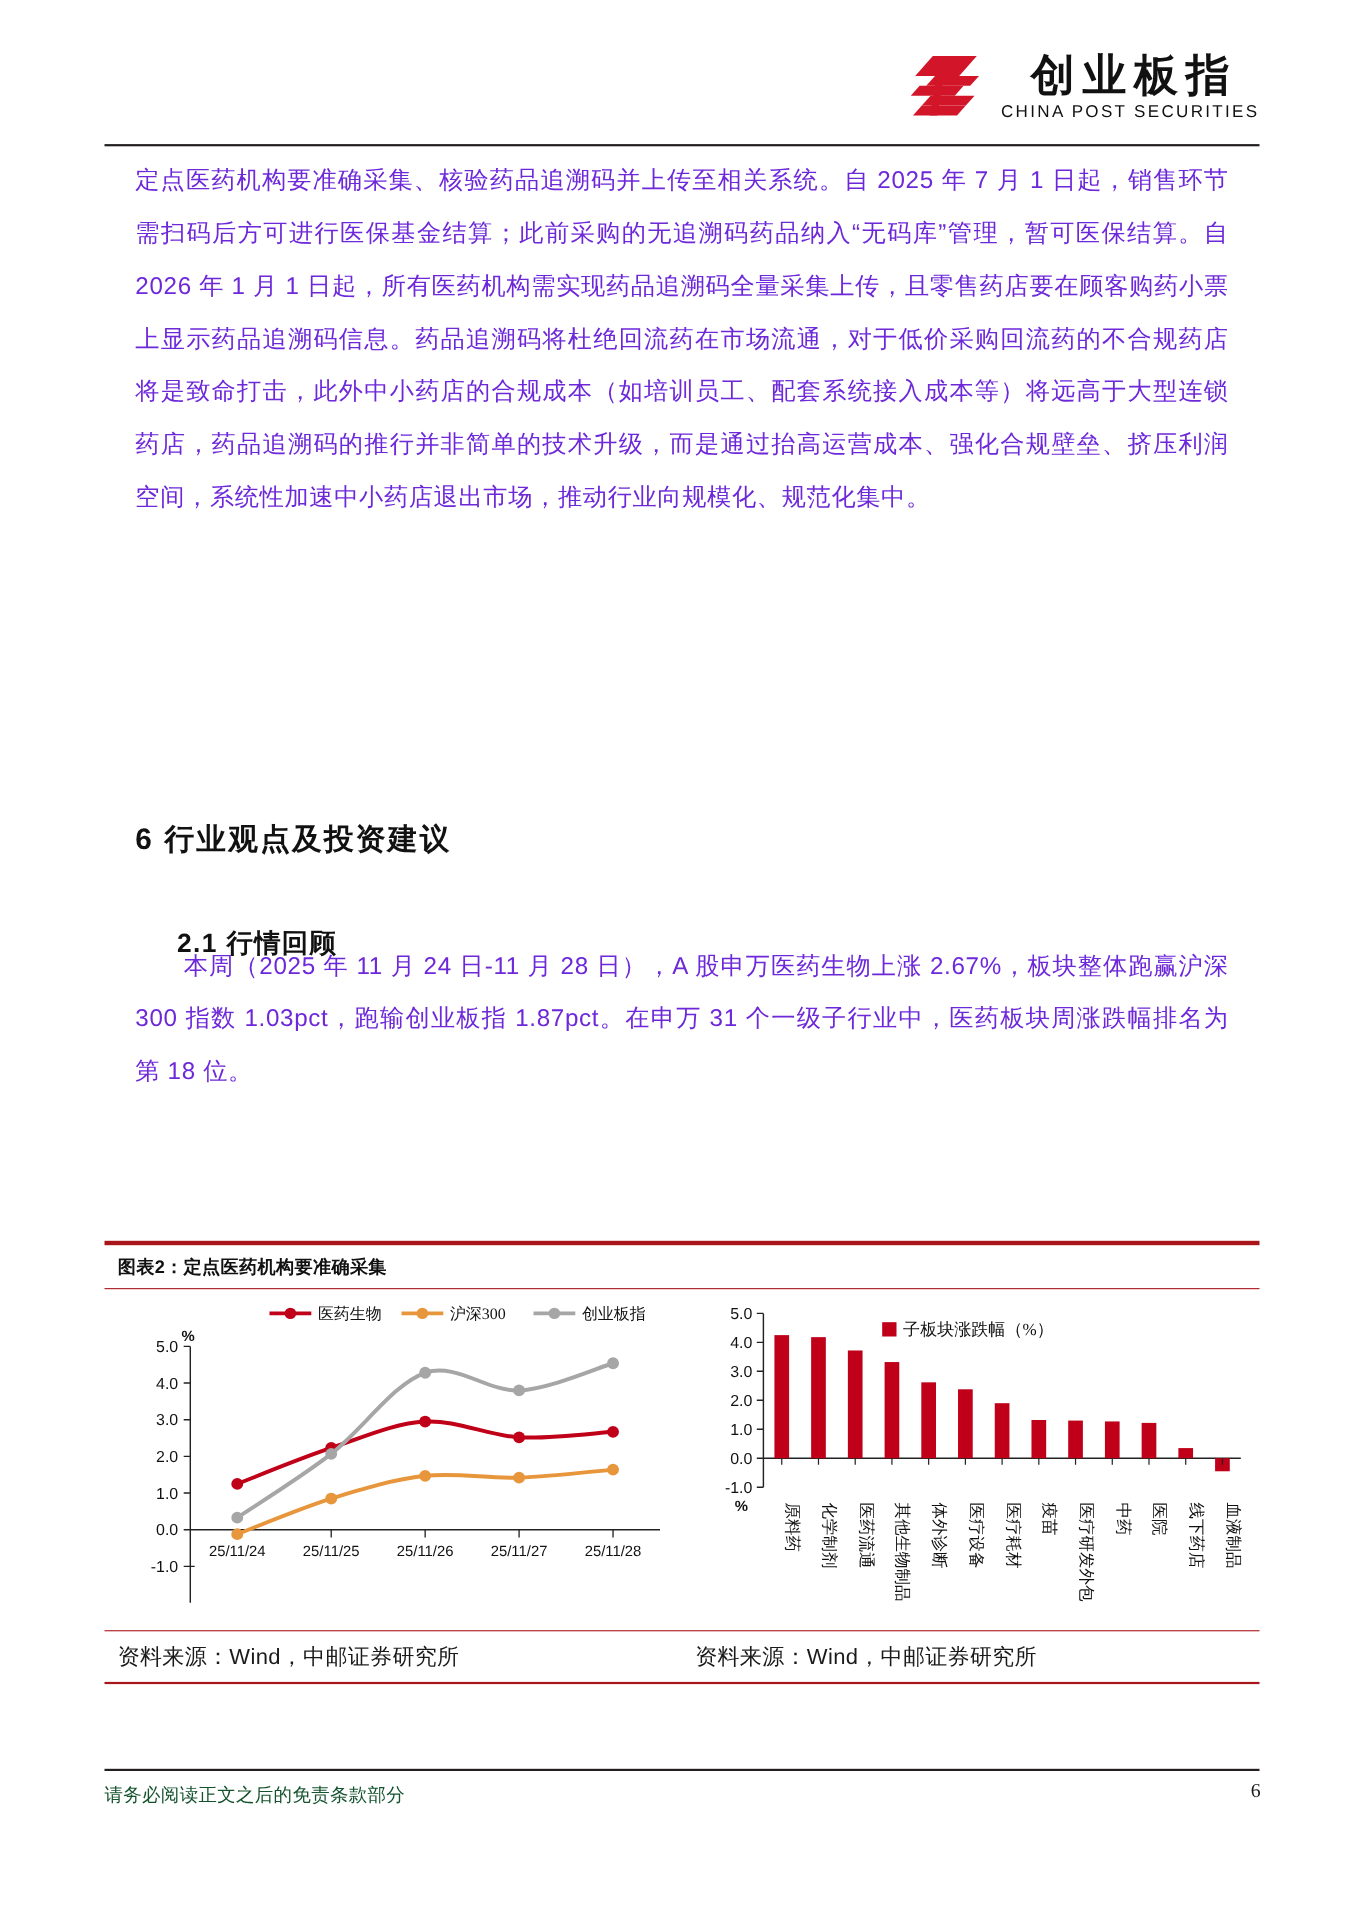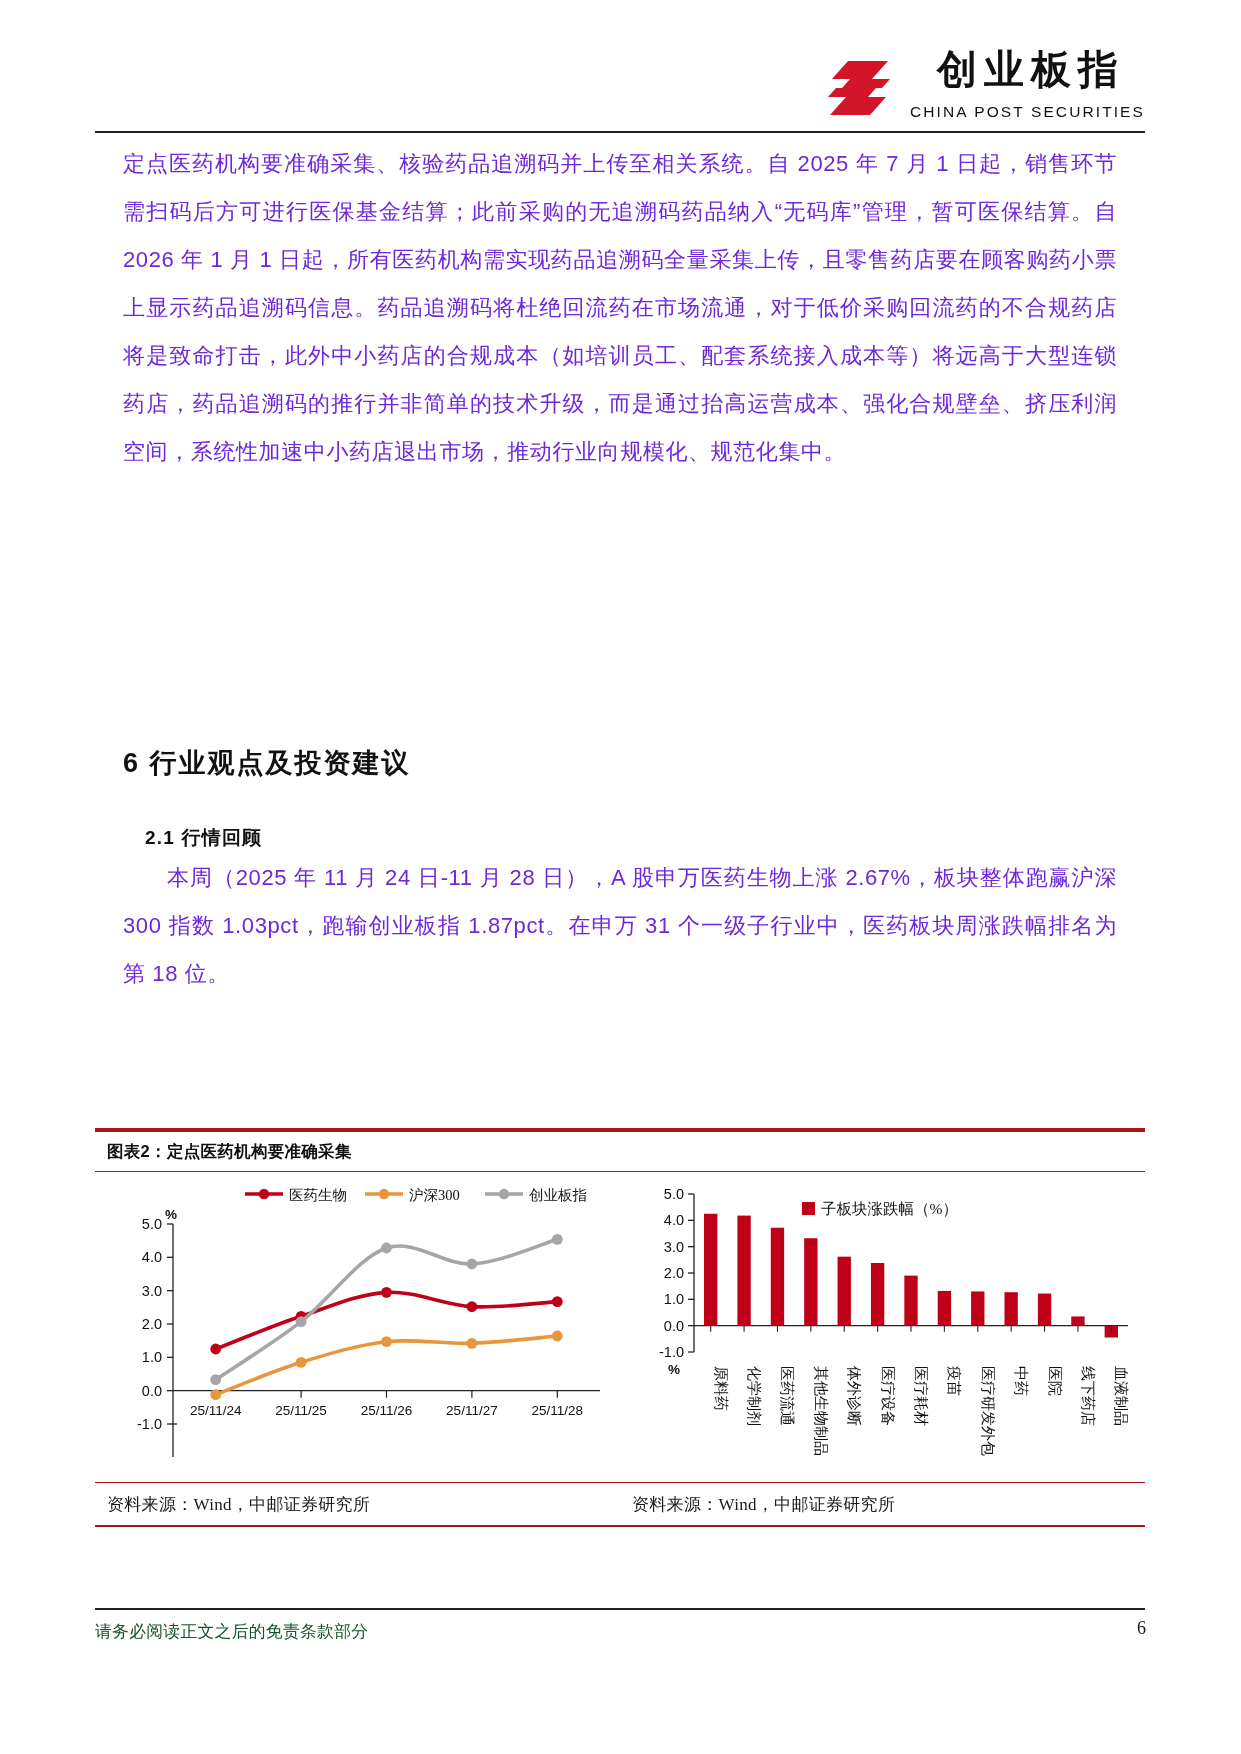--- a/index.html
+++ b/index.html
@@ -24,21 +24,21 @@
   .logo-textblock { display: flex; flex-direction: column; align-items: center; }
   .logo-cn {
     font-family: "Liberation Sans", sans-serif;
     font-size: 40px; font-weight: 700; letter-spacing: 7px;
     color: #111; line-height: 1.05; white-space: nowrap;
     padding-left: 7px;
   }
   .logo-en {
     font-family: "Liberation Sans", sans-serif;
     font-size: 15.5px; font-weight: 400; letter-spacing: 2.1px;
-    color: #111; white-space: nowrap; margin-top: 13px;
+    color: #111; white-space: nowrap; margin-top: 3px;
   }
   .header-rule {
     position: absolute; left: 95px; top: 131px; width: 1050px;
     height: 2px; background: #231f20;
   }
 
   
   .content {
     position: absolute; left: 95px; top: 140px; width: 1050px;
   }
@@ -58,24 +58,24 @@
   
   h2.sec-h1 {
     font-family: "Liberation Sans", sans-serif;
     font-size: 27px; font-weight: 700; color: #111;
     letter-spacing: 2px;
     padding-left: 28px;
     margin: 0;
   }
   h3.sec-h2 {
     font-family: "Liberation Sans", sans-serif;
-    font-size: 19px; font-weight: 700; color: #111;
+    font-size: 24px; font-weight: 700; color: #111;
     letter-spacing: 1.2px;
     padding-left: 50px;
-    margin: 0;
+    margin: 16px;
   }
 
   
   .exhibits {
     position: absolute; left: 95px; top: 1128px; width: 1050px;
   }
   .ex-top-rule { height: 3.5px; background: #a8161c; }
   .ex-title-row { display: flex; }
   .ex-title-cell {
     width: 50%;
@@ -84,22 +84,22 @@
     padding: 9px 0 8px 12px;
     letter-spacing: 0.3px;
   }
   .ex-mid-rule { height: 1.4px; background: #a8161c; }
   .ex-charts { display: flex; height: 310px; }
   .ex-chart-cell { width: 50%; position: relative; }
   .ex-bot-rule { height: 1.4px; background: #a8161c; }
   .ex-src-row { display: flex; }
   .ex-src-cell {
     width: 50%;
-    font-family: Liberation Serif, serif;
-    font-size: 17px; color: #1a1a1a;
+    font-family: Liberation Sans, sans-serif;
+    font-size: 20px; color: #1a1a1a;
     padding: 10px 0 9px 12px;
     letter-spacing: 0.3px;
   }
   .ex-end-rule { height: 1.4px; background: #a8161c; }
 
   
   .chart-svg { display: block; }
 
   
   .footer-rule {

